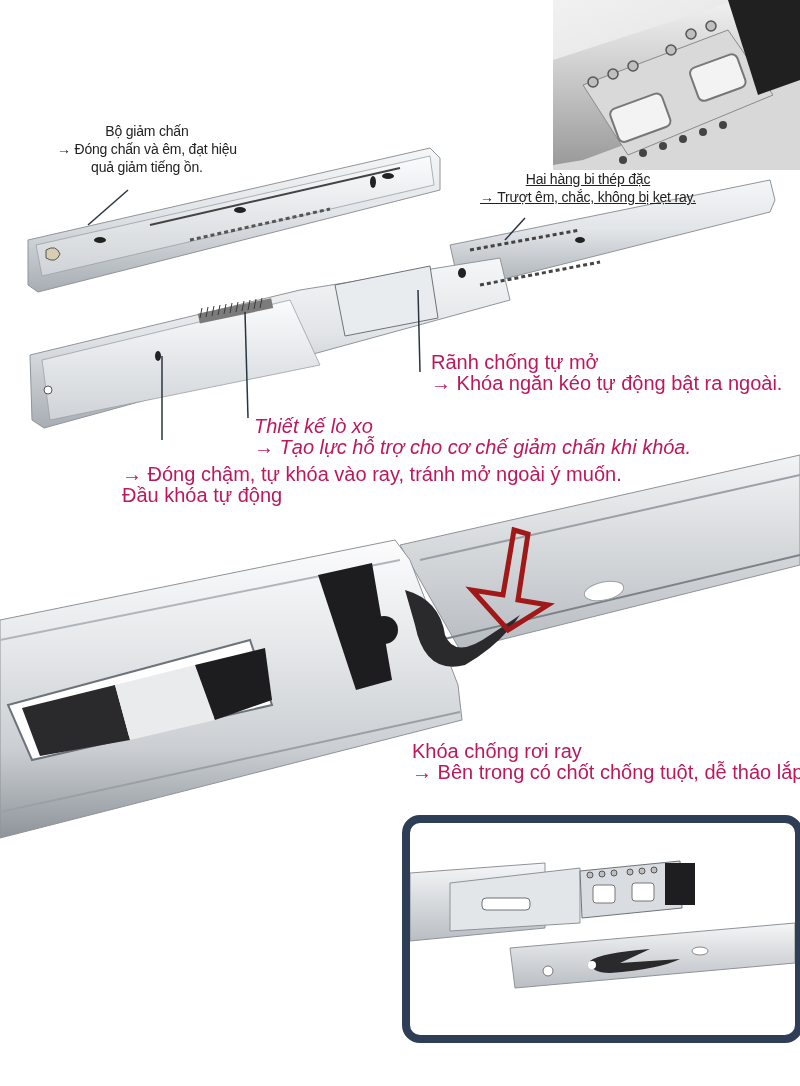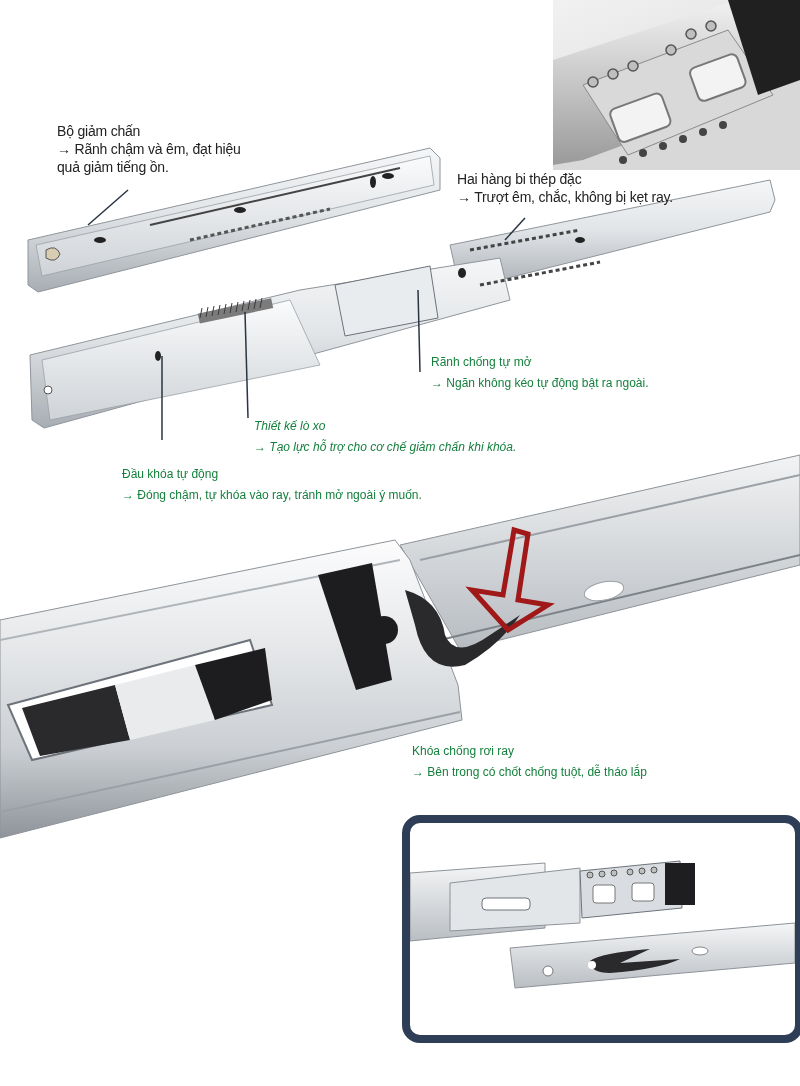--- a/index.html
+++ b/index.html
@@ -2,22 +2,22 @@
 <html><head>
 <meta charset="utf-8">
 <style>
   html, body { margin: 0; padding: 0; background: #ffffff; }
   body { width: 800px; height: 1086px; position: relative; overflow: hidden;
          font-family: "Liberation Sans", "DejaVu Sans", sans-serif; }
   .stage { position: absolute; left: 0; top: 0; width: 800px; height: 1086px; }
   svg.art { position: absolute; left: 0; top: 0; }
   .label { position: absolute; color: #111; white-space: nowrap; }
   .label .line { display: block; }
-  .thin { font-size: 14px; font-weight: 400; line-height: 18px; color: #222; letter-spacing: -0.2px; }
-  .bold { font-size: 12px; font-weight: 400; line-height: 21px; color: #15803d; }
+  .thin { font-size: 14px; font-weight: 400; line-height: 18px; color: #222; letter-spacing: -0.2px; text-align: center; }
+  .bold { font-size: 20px; font-weight: 400; line-height: 21px; color: #be185d; }
   .inset-top { position: absolute; left: 553px; top: 0; width: 247px; height: 170px;
                background: linear-gradient(160deg, #f1f1f1 0%, #e4e4e4 50%, #cfcfcf 100%); overflow: hidden; }
   .inset-bottom { position: absolute; left: 402px; top: 815px; width: 385px; height: 212px;
                   border: 8px solid #2e3e57; border-radius: 18px; background: #fff; overflow: hidden; }
 </style>
 </head>
 <body>
 
 <div class="stage">
 
@@ -179,42 +179,42 @@
       <polygon points="100,125 385,100 385,140 105,165" fill="url(#inr)" stroke="#8d9399"></polygon>
       <path d="M180,138 q10,-8 60,-12 l-30,14 l60,-4 q-20,10 -70,14 q-20,0 -20,-12z" fill="#2a2a2c"></path>
       <circle cx="182" cy="142" r="4" fill="#fff"></circle>
       <circle cx="138" cy="148" r="5" fill="#fff" stroke="#777"></circle>
       <ellipse cx="290" cy="128" rx="8" ry="4" fill="#fff" stroke="#888"></ellipse>
     </svg>
   </div>
 
   <div class="label thin" style="left:57px; top:122px;">
     <span class="line">Bộ giảm chấn</span>
-    <span class="line">→ Rãnh chậm và êm, đạt hiệu</span>
+    <span class="line">→ Đóng chấn và êm, đạt hiệu</span>
     <span class="line">quả giảm tiếng ồn.</span>
   </div>
 
-  <div class="label thin" style="left:457px; top:170px;">
+  <div class="label thin" style="left:480px; top:170px;text-decoration:underline;">
     <span class="line">Hai hàng bi thép đặc</span>
     <span class="line">→ Trượt êm, chắc, không bị kẹt ray.</span>
   </div>
 
   <div class="label bold" style="left:431px; top:352px;">
     <span class="line">Rãnh chống tự mở</span>
-    <span class="line">→ Ngăn không kéo tự động bật ra ngoài.</span>
+    <span class="line">→ Khóa ngăn kéo tự động bật ra ngoài.</span>
   </div>
 
   <div class="label bold" style="left:254px; top:416px;font-style:italic;">
     <span class="line">Thiết kế lò xo</span>
     <span class="line">→ Tạo lực hỗ trợ cho cơ chế giảm chấn khi khóa.</span>
   </div>
 
   <div class="label bold" style="left:122px; top:464px;">
+    <span class="line">→ Đóng chậm, tự khóa vào ray, tránh mở ngoài ý muốn.</span>
     <span class="line">Đầu khóa tự động</span>
-    <span class="line">→ Đóng chậm, tự khóa vào ray, tránh mở ngoài ý muốn.</span>
   </div>
 
   <div class="label bold" style="left:412px; top:741px;">
     <span class="line">Khóa chống rơi ray</span>
     <span class="line">→ Bên trong có chốt chống tuột, dễ tháo lắp</span>
   </div>
 
 </div>
 
 </body></html>

